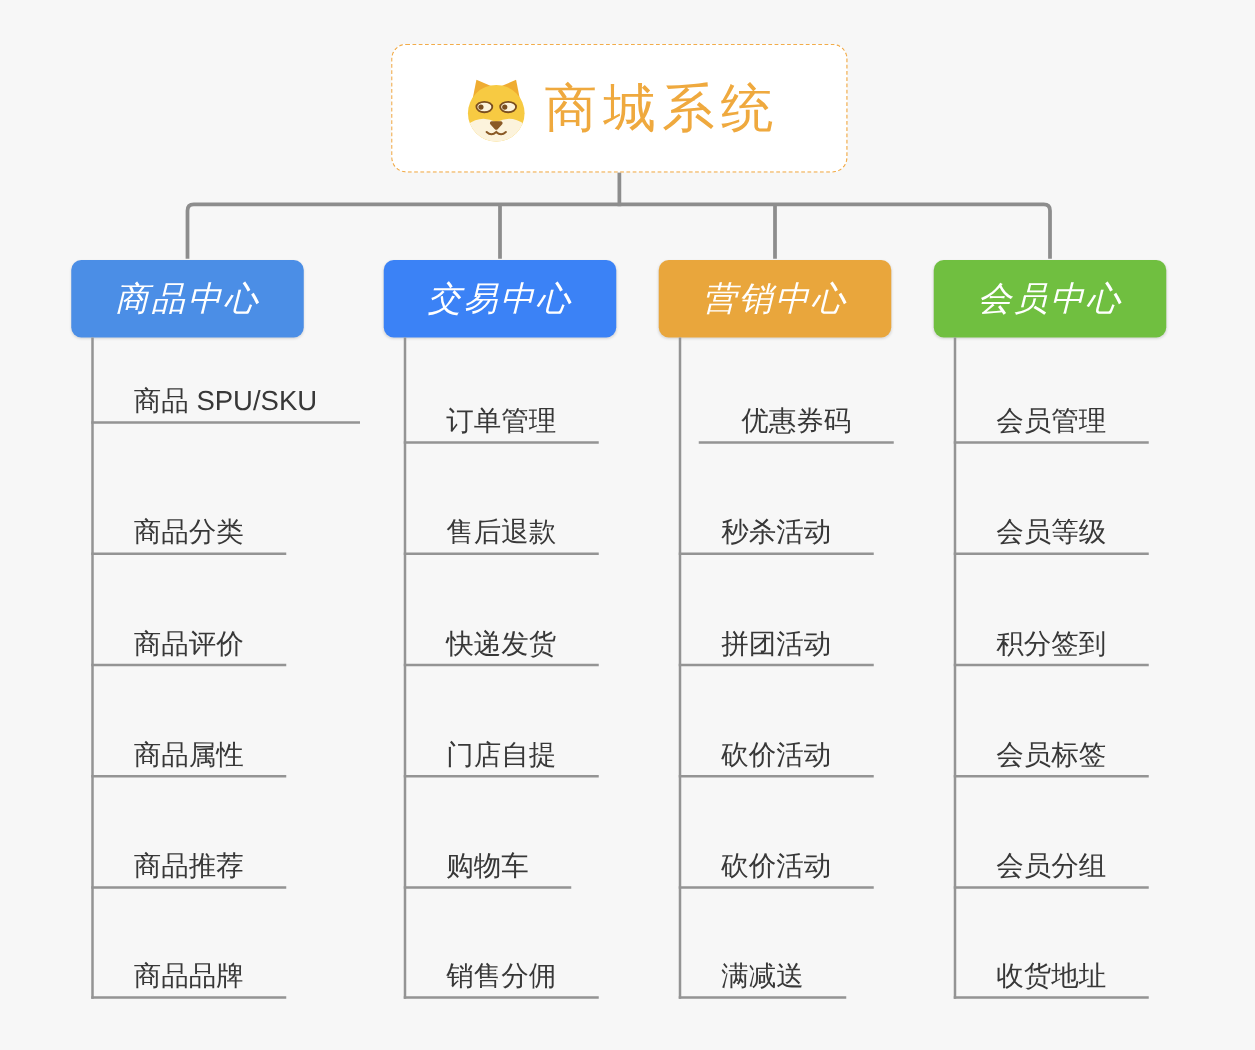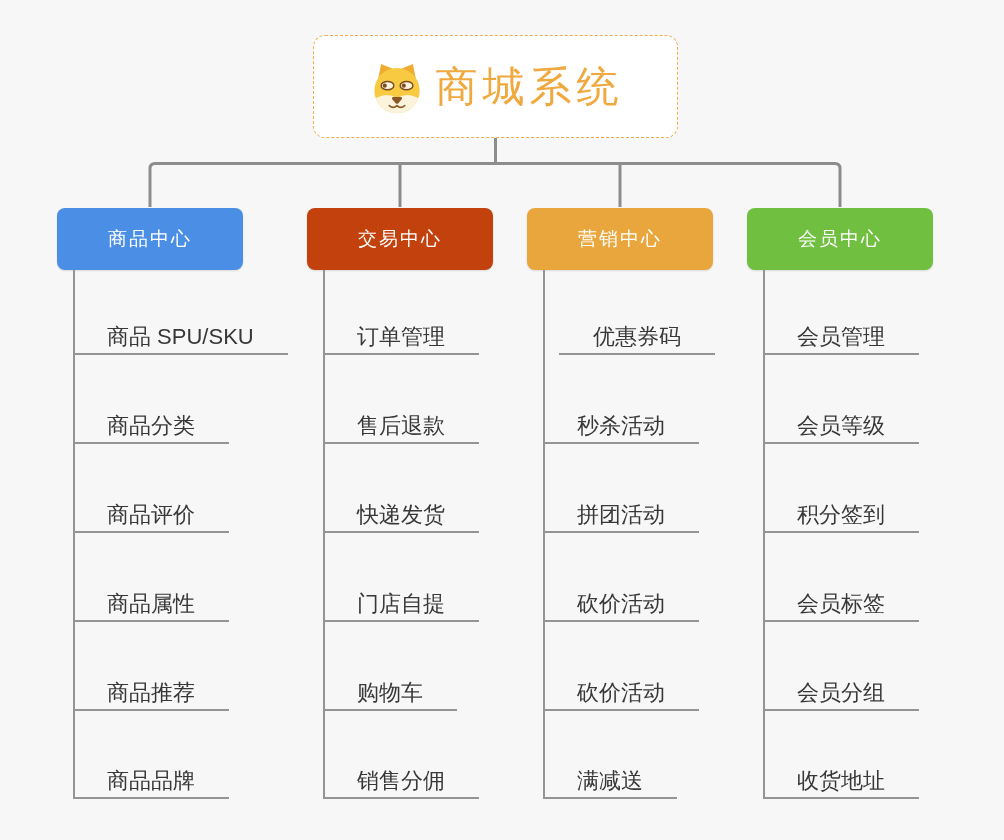--- a/index.html
+++ b/index.html
@@ -41,23 +41,24 @@
   
   .branch{
     position:absolute;top:0;width:186px;height:840px;
   }
   .branch-node{
     position:absolute;left:0;top:208px;
     width:186px;height:62px;
     border-radius:8px;
     display:flex;align-items:center;justify-content:center;
     color:#ffffff;
-    font-size:19px;
+    font-size:27px;
     letter-spacing:2px;
     box-shadow:0 1px 2px rgba(0,0,0,0.12);
+    font-style:italic;
   }
   .trunk{
     position:absolute;left:16px;top:270px;
     width:2px;height:529px;
     background:var(--child-line);
   }
   .child{
     position:absolute;left:16px;
     white-space:nowrap;
     border-bottom:2px solid var(--child-line);
@@ -99,31 +100,31 @@
     </svg>
     <span class="root-title" style="color: rgb(239, 169, 62);">商城系统</span>
   </div>
 
   <div class="branch" style="left: 57px;">
     <div class="branch-node" style="background: rgb(75, 142, 230);">
       <span>商品中心</span>
     </div>
     <div class="trunk"></div>
     <div class="children">
-        <div class="child" style="top: 326px;">商品 SPU/SKU</div>
+        <div class="child" style="top: 310px;">商品 SPU/SKU</div>
         <div class="child" style="top: 415px;">商品分类</div>
         <div class="child" style="top: 504px;">商品评价</div>
         <div class="child" style="top: 593px;">商品属性</div>
         <div class="child" style="top: 682px;">商品推荐</div>
         <div class="child" style="top: 770px;">商品品牌</div>
       </div>
   </div>
 
   <div class="branch" style="left: 307px;">
-    <div class="branch-node" style="background: #c2410c;">
+    <div class="branch-node" style="background: #3b82f6;">
       <span>交易中心</span>
     </div>
     <div class="trunk"></div>
     <div class="children">
         <div class="child" style="top: 326px;">订单管理</div>
         <div class="child" style="top: 415px;">售后退款</div>
         <div class="child" style="top: 504px;">快递发货</div>
         <div class="child" style="top: 593px;">门店自提</div>
         <div class="child" style="top: 682px;">购物车</div>
         <div class="child" style="top: 770px;">销售分佣</div>

